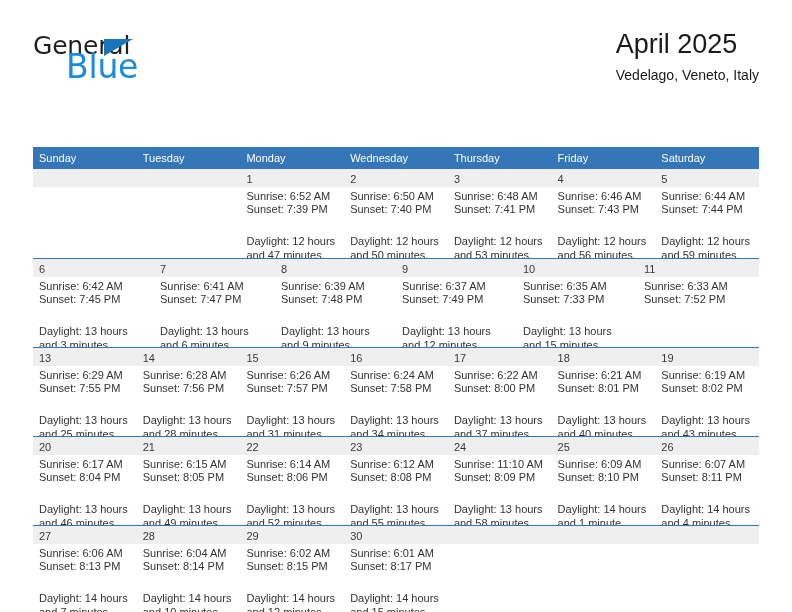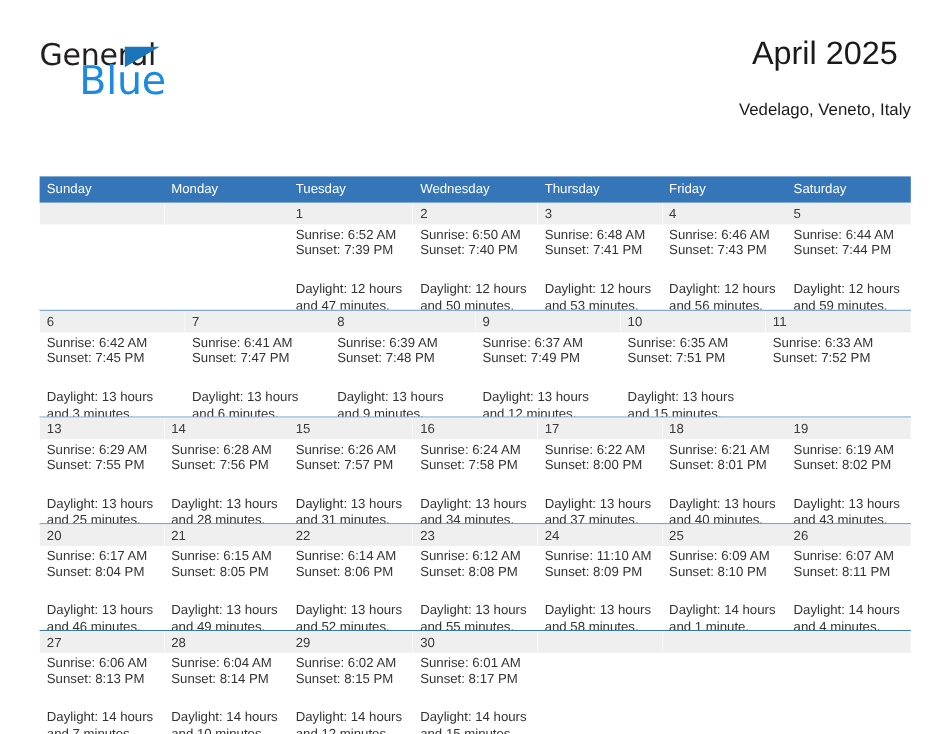--- a/index.html
+++ b/index.html
@@ -63,35 +63,35 @@
     font-size: 33px;
     line-height: 27px;
     letter-spacing: -0.2px;
     color: #1b8ae0;
     font-family: "DejaVu Sans", sans-serif;
   }
   .title-block {
     position: absolute;
     right: 0;
     top: 0;
-    text-align: center;
+    text-align: left;
   }
   .cal-title {
     font-size: 27px;
     line-height: 32px;
     color: #1a1a1a;
     font-weight: normal;
     margin: 0;
     font-family: "Liberation Sans", sans-serif;
   }
   .cal-subtitle {
     font-size: 14px;
     line-height: 18px;
     color: #1a1a1a;
-    margin: 22px 0 0 0;
+    margin: 6px 0 0 0;
     font-family: "Liberation Sans", sans-serif;
   }
 
   
   .calendar {
     position: absolute;
     left: 33px;
     top: 103px;
     width: 726px;
   }
@@ -173,22 +173,22 @@
     <div class="title-block">
       <h1 class="cal-title">April 2025</h1>
       <p class="cal-subtitle">Vedelago, Veneto, Italy</p>
     </div>
 
   </div>
 
   <div class="calendar">
     <div class="weekday-row">
         <div class="weekday">Sunday</div>
+        <div class="weekday">Tuesday</div>
         <div class="weekday">Monday</div>
-        <div class="weekday">Tuesday</div>
         <div class="weekday">Wednesday</div>
         <div class="weekday">Thursday</div>
         <div class="weekday">Friday</div>
         <div class="weekday">Saturday</div>
       </div>
     <div id="weeks-container">
         <div class="week-row">
           <div class="day-cell empty">
             <div class="daynum-band"><span class="daynum"></span></div>
           </div>
@@ -266,21 +266,21 @@
             <div class="day-info">
               <div>Sunrise: 6:37 AM</div>
               <div>Sunset: 7:49 PM</div>
               <div class="daylight">Daylight: 13 hours and 12 minutes.</div>
             </div>
           </div>
           <div class="day-cell">
             <div class="daynum-band"><span class="daynum">10</span></div>
             <div class="day-info">
               <div>Sunrise: 6:35 AM</div>
-              <div>Sunset: 7:51 PM</div>
+              <div>Sunset: 7:33 PM</div>
               <div class="daylight">Daylight: 13 hours and 15 minutes.</div>
             </div>
           </div>
           <div class="day-cell">
             <div class="daynum-band"><span class="daynum">11</span></div>
             <div class="day-info">
               <div>Sunrise: 6:33 AM</div>
               <div>Sunset: 7:52 PM</div>
             </div>
           </div>

